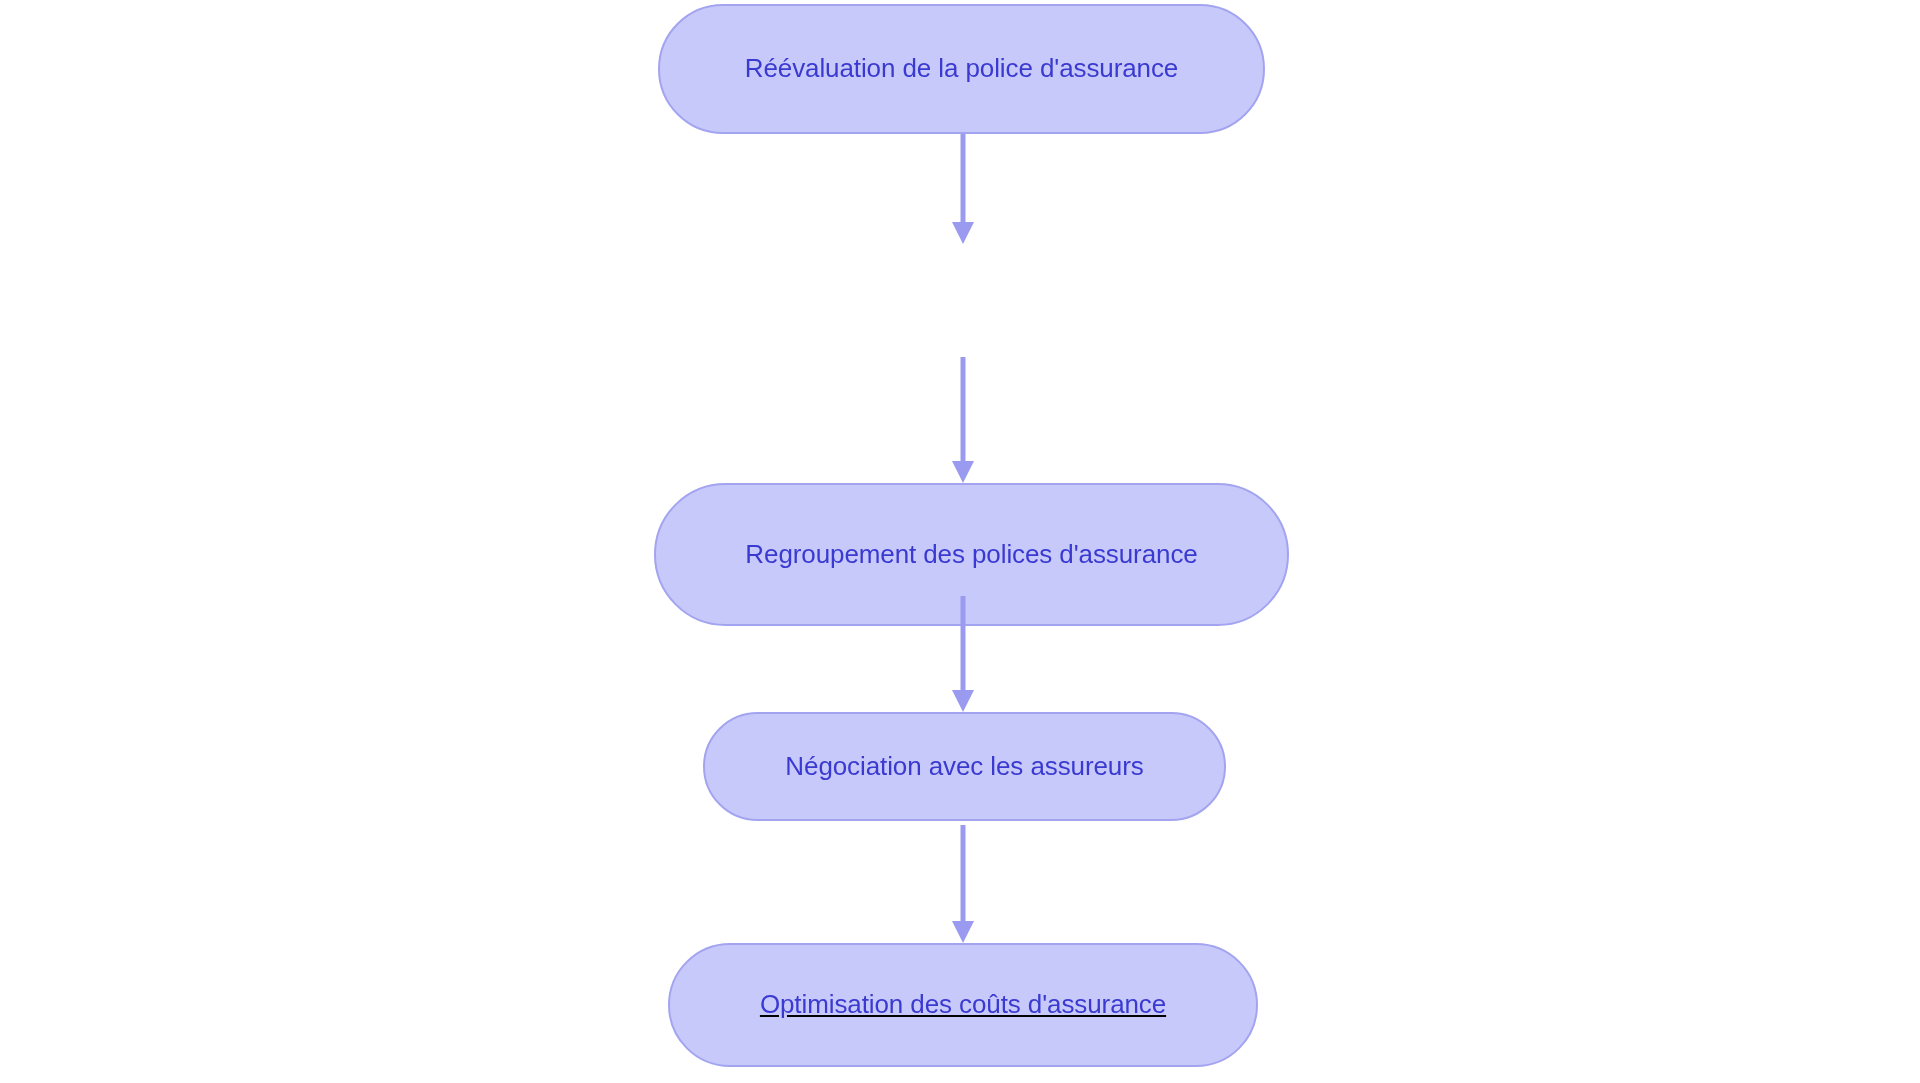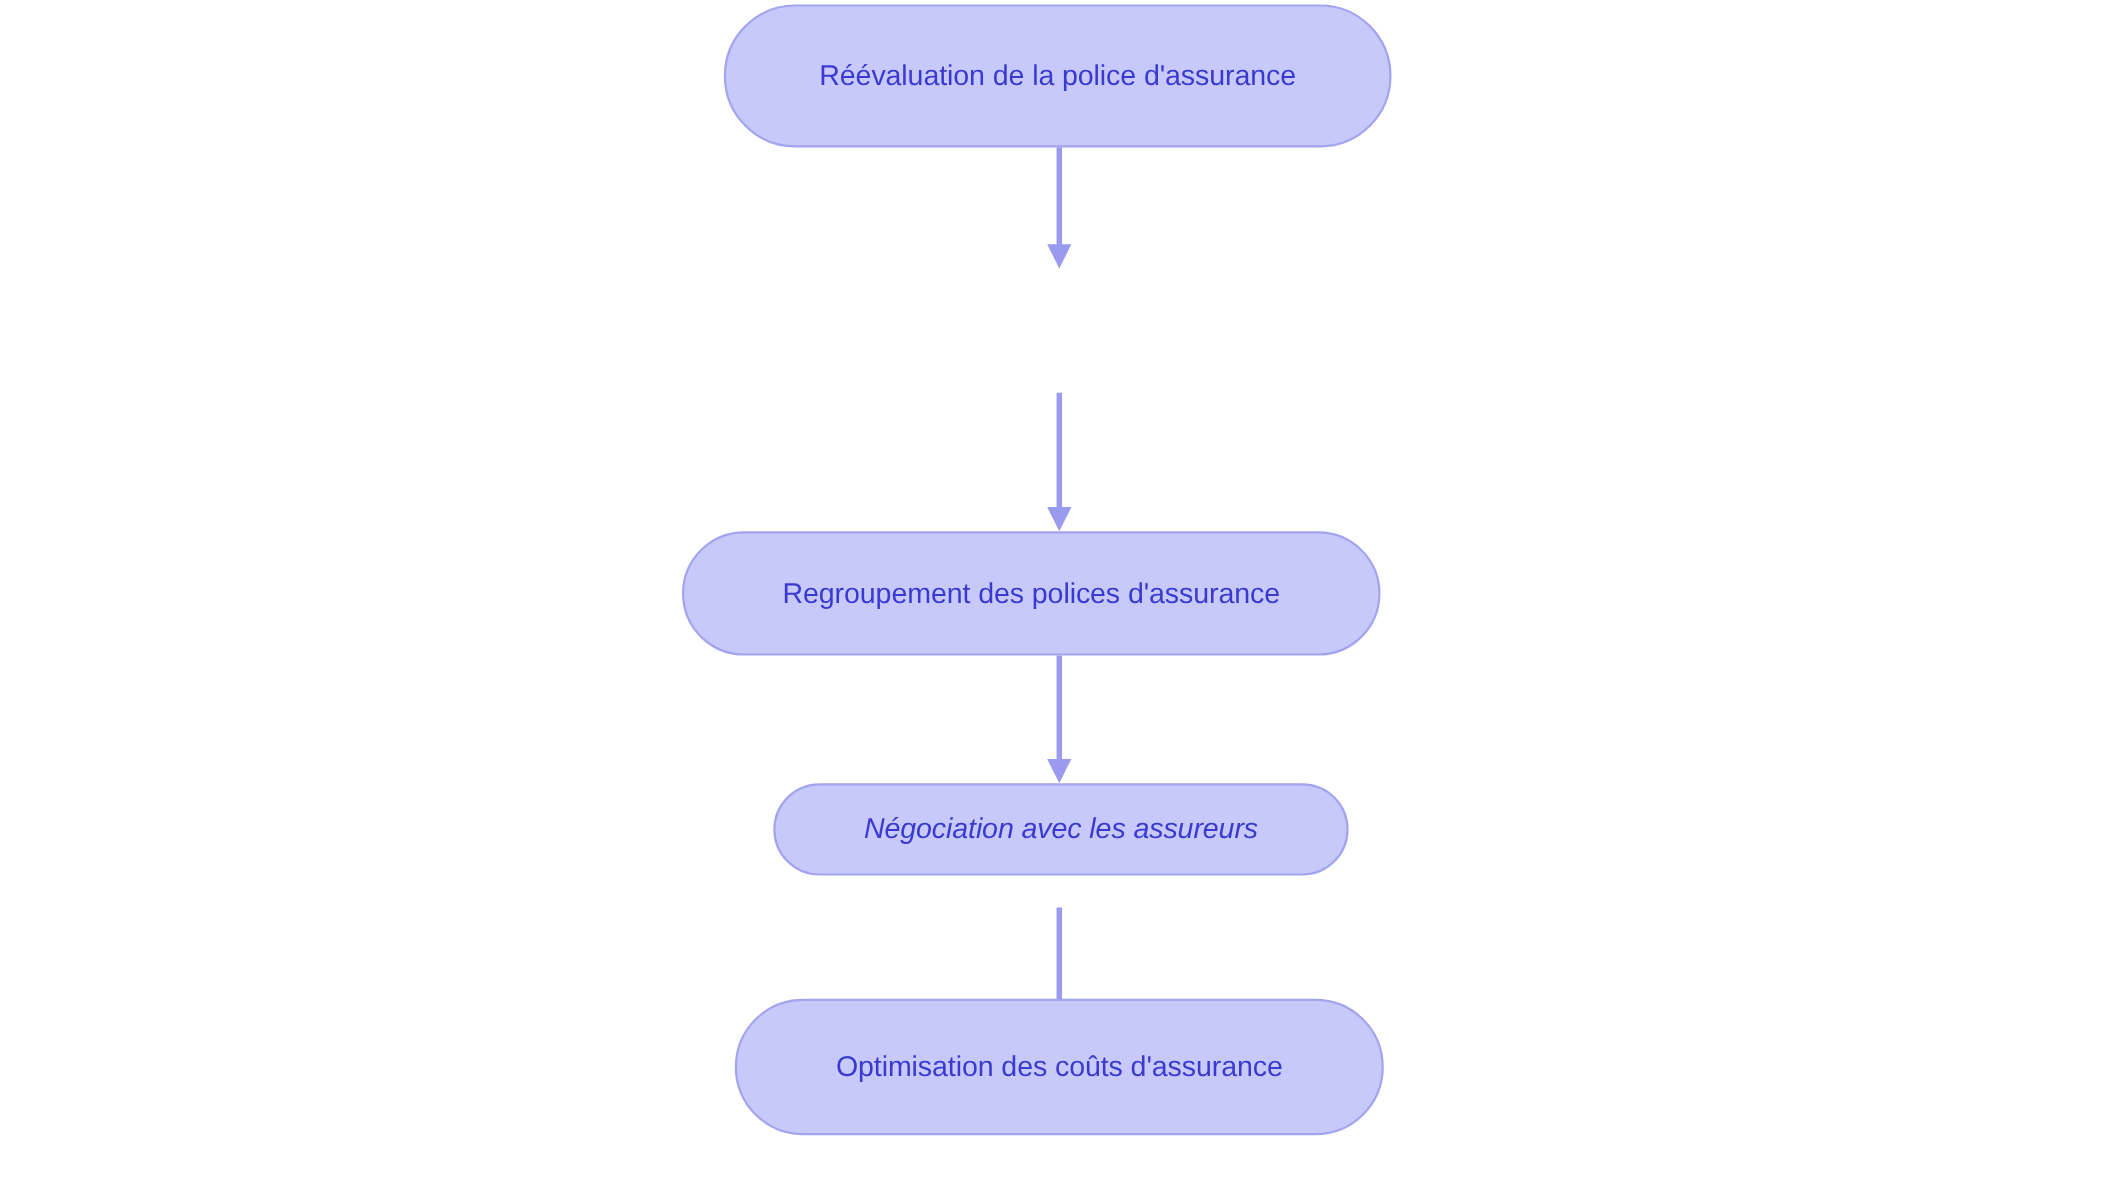--- a/index.html
+++ b/index.html
@@ -67,39 +67,39 @@
   </div>
 
 
   <div class="flow-connector" style="left:943px; top:357px; height:126px;">
     <svg width="40" height="126" viewBox="0 0 40 126">
       <line x1="20" y1="0" x2="20" y2="106" stroke="#9a9bf0" stroke-width="5"></line>
       <polygon points="9,104 31,104 20,126" fill="#9a9bf0"></polygon>
     </svg>
   </div>
 
-  <div class="flow-node" style="left:620px; top:483px; width:635px; height:113px;">
+  <div class="flow-node" style="left:654px; top:483px; width:635px; height:143px;">
     <span class="flow-node-label">Regroupement des polices d'assurance</span>
   </div>
 
   <div class="flow-connector" style="left:943px; top:596px; height:116px;">
     <svg width="40" height="116" viewBox="0 0 40 116">
       <line x1="20" y1="0" x2="20" y2="96" stroke="#9a9bf0" stroke-width="5"></line>
       <polygon points="9,94 31,94 20,116" fill="#9a9bf0"></polygon>
     </svg>
   </div>
 
-  <div class="flow-node" style="left:703px; top:712px; width:523px; height:84px;font-style:italic;">
+  <div class="flow-node" style="left:703px; top:712px; width:523px; height:109px;">
     <span class="flow-node-label">Négociation avec les assureurs</span>
   </div>
 
   <div class="flow-connector" style="left:943px; top:825px; height:118px;">
     <svg width="40" height="118" viewBox="0 0 40 118">
       <line x1="20" y1="0" x2="20" y2="98" stroke="#9a9bf0" stroke-width="5"></line>
       <polygon points="9,96 31,96 20,118" fill="#9a9bf0"></polygon>
     </svg>
   </div>
 
-  <div class="flow-node" style="left:668px; top:908px; width:590px; height:124px;">
+  <div class="flow-node" style="left:668px; top:943px; width:590px; height:124px;text-decoration:underline;">
     <span class="flow-node-label">Optimisation des coûts d'assurance</span>
   </div>
 
 </div>
 
 </body></html>

